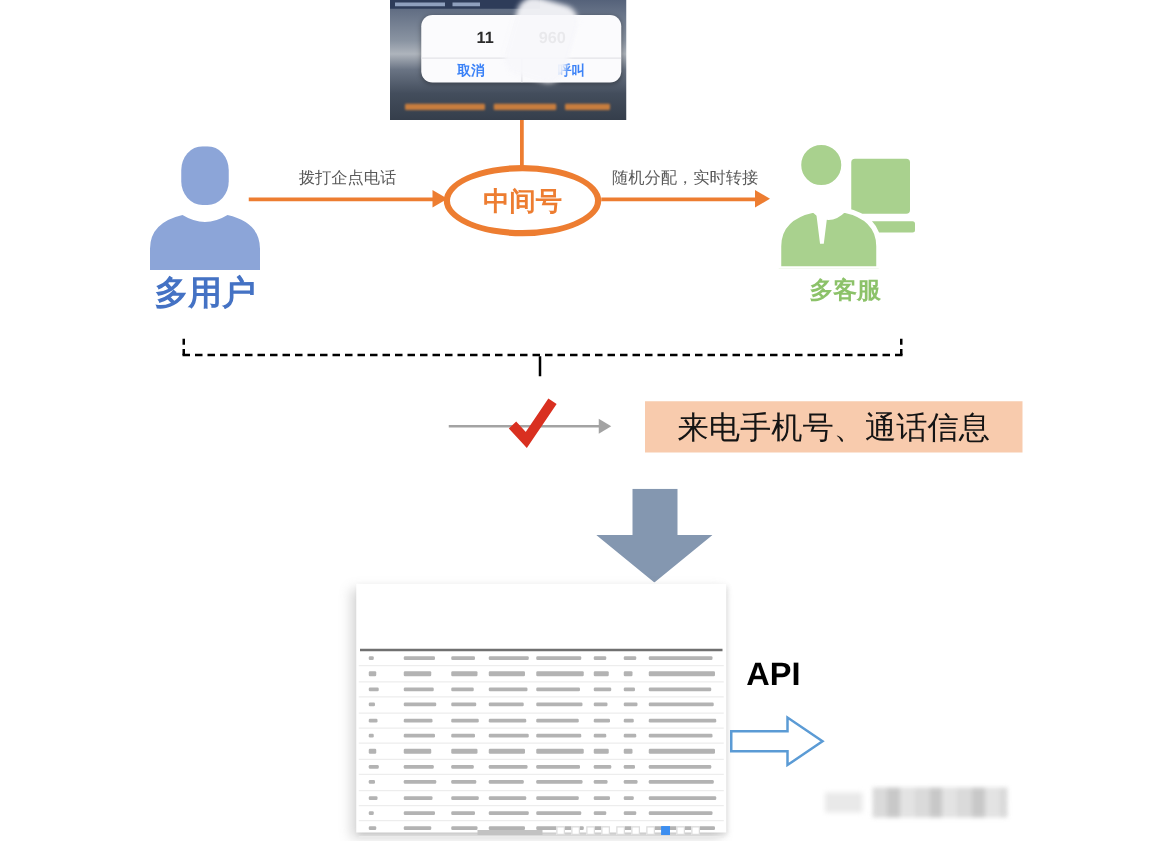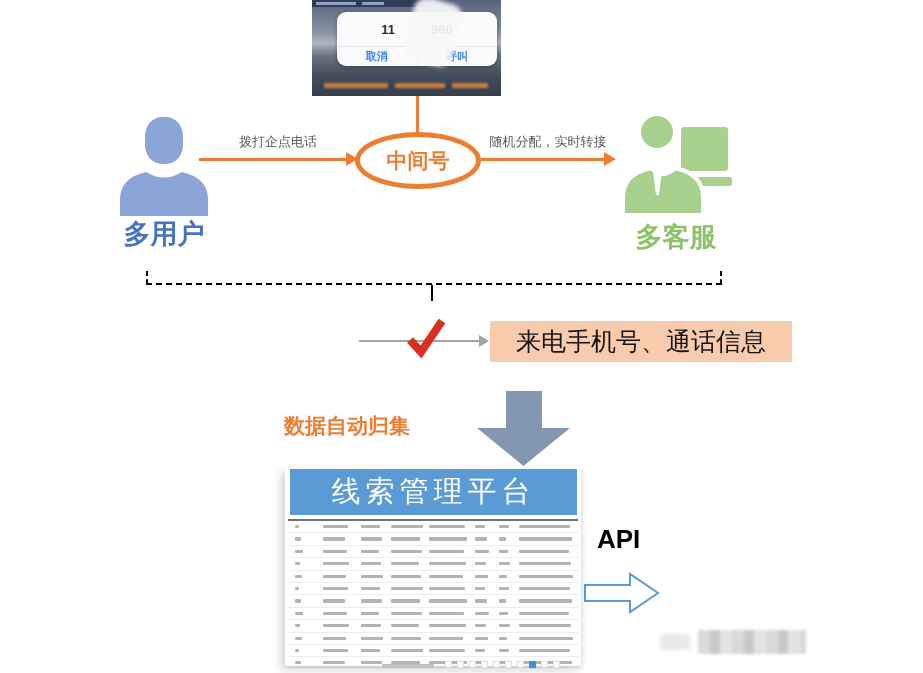--- a/index.html
+++ b/index.html
@@ -27,21 +27,21 @@
             color:#eef0f3;font-weight:700;font-size:13px;filter:blur(.4px);white-space:nowrap;}
   .hl-smudge{flex:0 0 96px;height:12px;background:linear-gradient(90deg,#b9c0c9,#d8dde3,#c2c8d0);
              border-radius:2px;filter:blur(1.6px);}
   .subline{left:324px;top:83px;width:168px;display:flex;gap:7px;}
   .sub-bar{height:5px;background:#c77d3e;filter:blur(1px);border-radius:1px;}
 
   
   .connector{left:416px;top:96px;width:3px;height:38px;background:var(--orange,#ED7D31);}
   .caller-label{left:110px;top:216px;width:108px;text-align:center;font-size:27px;font-weight:700;
                 color:var(--blue-label,#4472C4);}
-  .agent-label{left:615px;top:219px;width:122px;text-align:center;font-size:27px;font-weight:700;
+  .agent-label{left:615px;top:219px;width:122px;text-align:center;font-size:19px;font-weight:700;
                color:var(--green-label,#8CC269);}
   .a-line{height:3px;background:var(--orange,#ED7D31);}
   .a-head{width:0;height:0;border-top:7px solid transparent;border-bottom:7px solid transparent;
           border-left:12px solid var(--orange,#ED7D31);}
   .a-label{font-size:13px;color:#595959;text-align:center;white-space:nowrap;}
   .hub{left:355px;top:132px;width:126px;height:57px;box-sizing:border-box;border:5px solid var(--orange,#ED7D31);
        border-radius:50%;background:#fff;display:flex;align-items:center;justify-content:center;
        font-size:21px;font-weight:700;color:var(--orange,#ED7D31);}
 
   
@@ -145,29 +145,27 @@
   <div class="abs br br-l"></div>
   <div class="abs br br-h"></div>
   <div class="abs br br-r"></div>
   <div class="abs br br-stem"></div>
 
   <div class="abs map-line"></div>
   <div class="abs map-head"></div>
   <svg class="abs" style="left:404px;top:317px;" width="44" height="44" viewBox="0 0 44 44">
     <path d="M6 23 L17 35 L38 4" fill="none" stroke="#D93020" stroke-width="8"></path>
   </svg>
-  <div class="abs peach-box" style="left:490px;top:321px;width:302px;">来电手机号、通话信息</div>
-
-  <div class="abs collect-label">数据自动归集</div>
+  <div class="abs peach-box" style="left:516px;top:321px;width:302px;">来电手机号、通话信息</div>
+
   <svg class="abs" style="left:477px;top:391px;" width="93" height="75" viewBox="0 0 93 75">
     <polygon points="29,0 65,0 65,37 93,37 46.5,75 0,37 29,37" fill="#8497B0"></polygon>
   </svg>
 
   <div class="abs panel">
-    <div class="panel-header">线索管理平台</div>
     <div class="t-sep"></div>
     <div class="t-body">
         <div class="t-row">
           <span class="t-cell" style="left: 8px; width: 4px;"></span>
           <span class="t-cell" style="left: 36px; width: 25px;"></span>
           <span class="t-cell" style="left: 74px; width: 19px;"></span>
           <span class="t-cell" style="left: 104px; width: 32px;"></span>
           <span class="t-cell" style="left: 142px; width: 36px;"></span>
           <span class="t-cell" style="left: 188px; width: 10px;"></span>
           <span class="t-cell" style="left: 212px; width: 10px;"></span>

